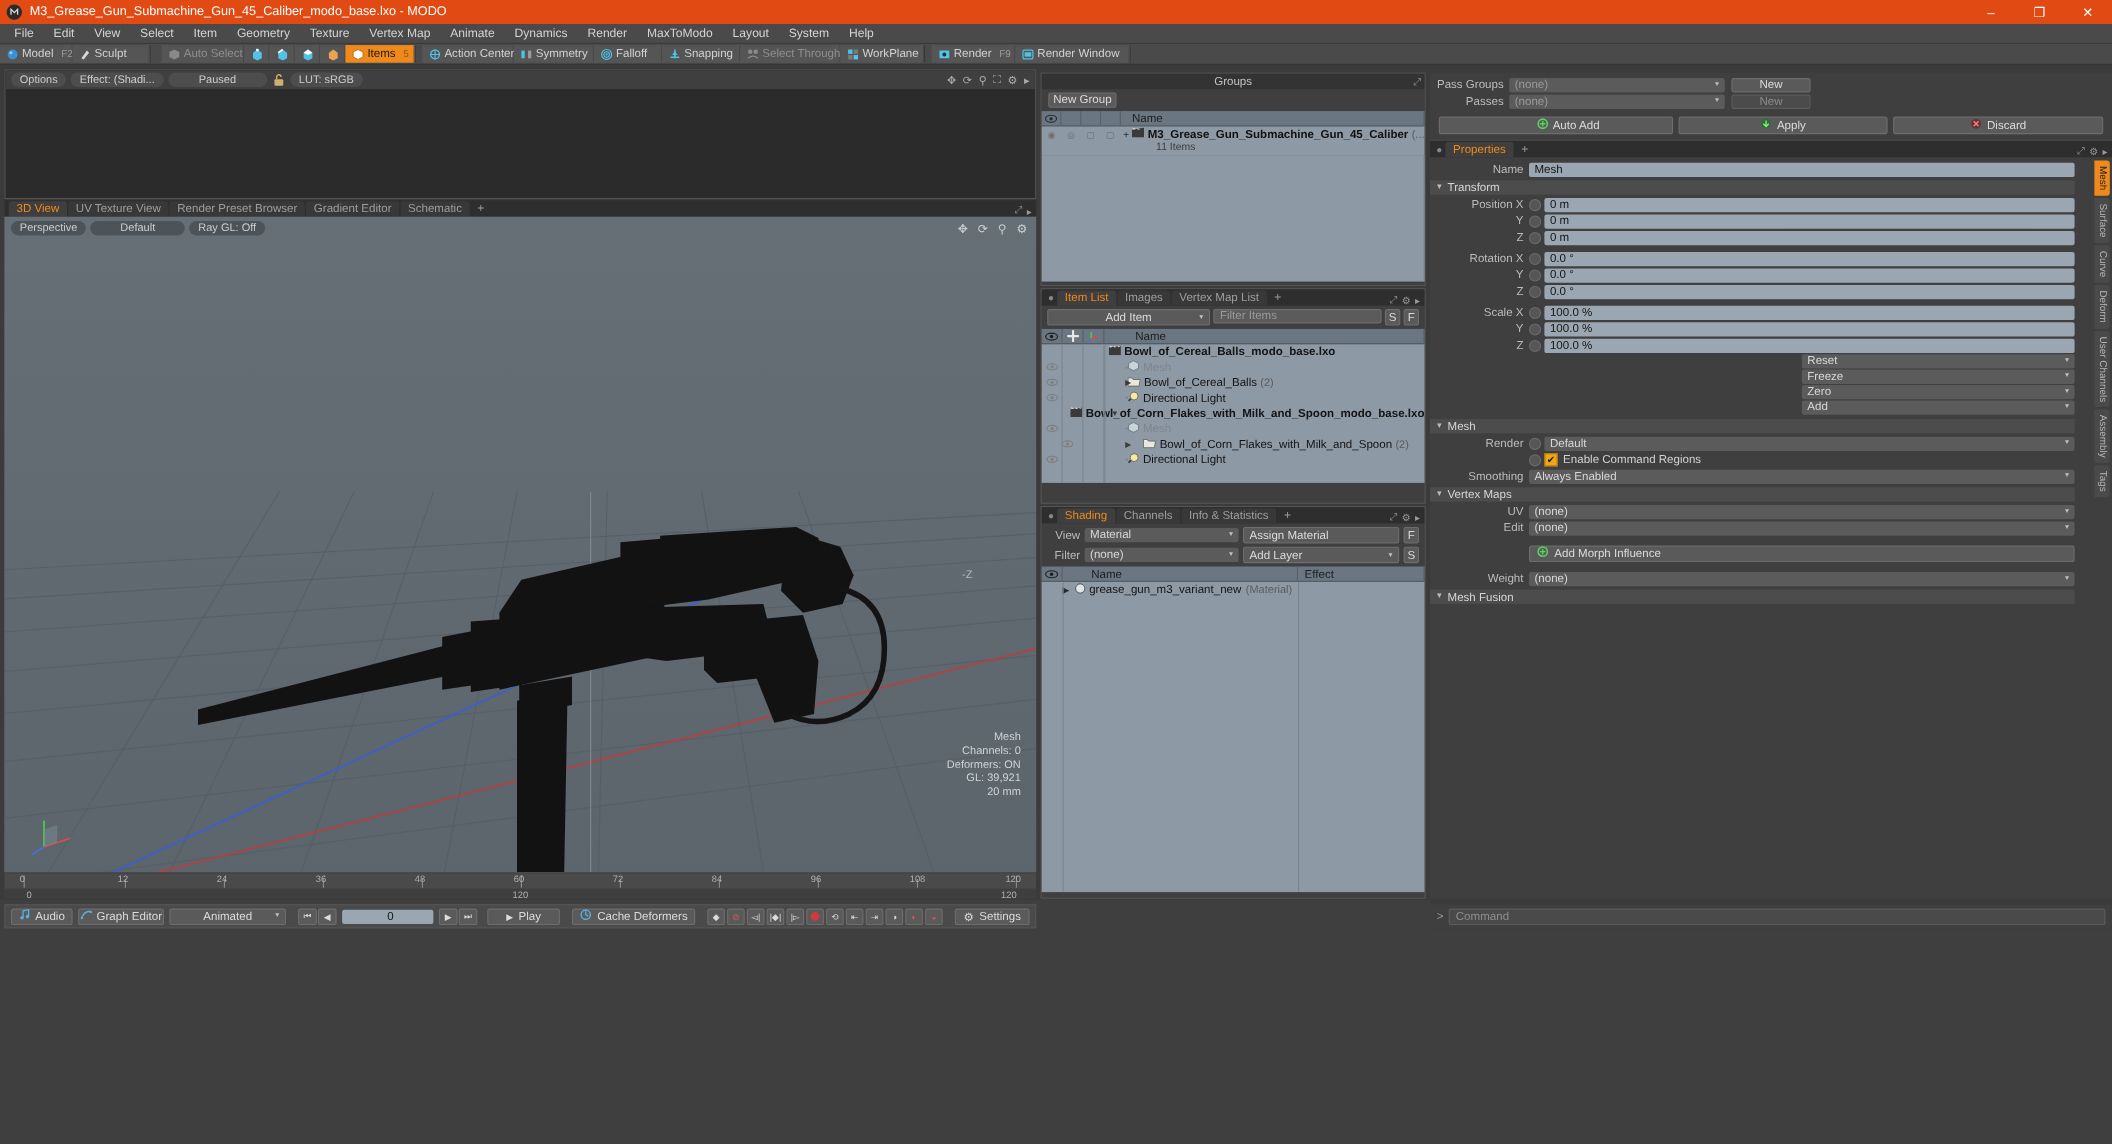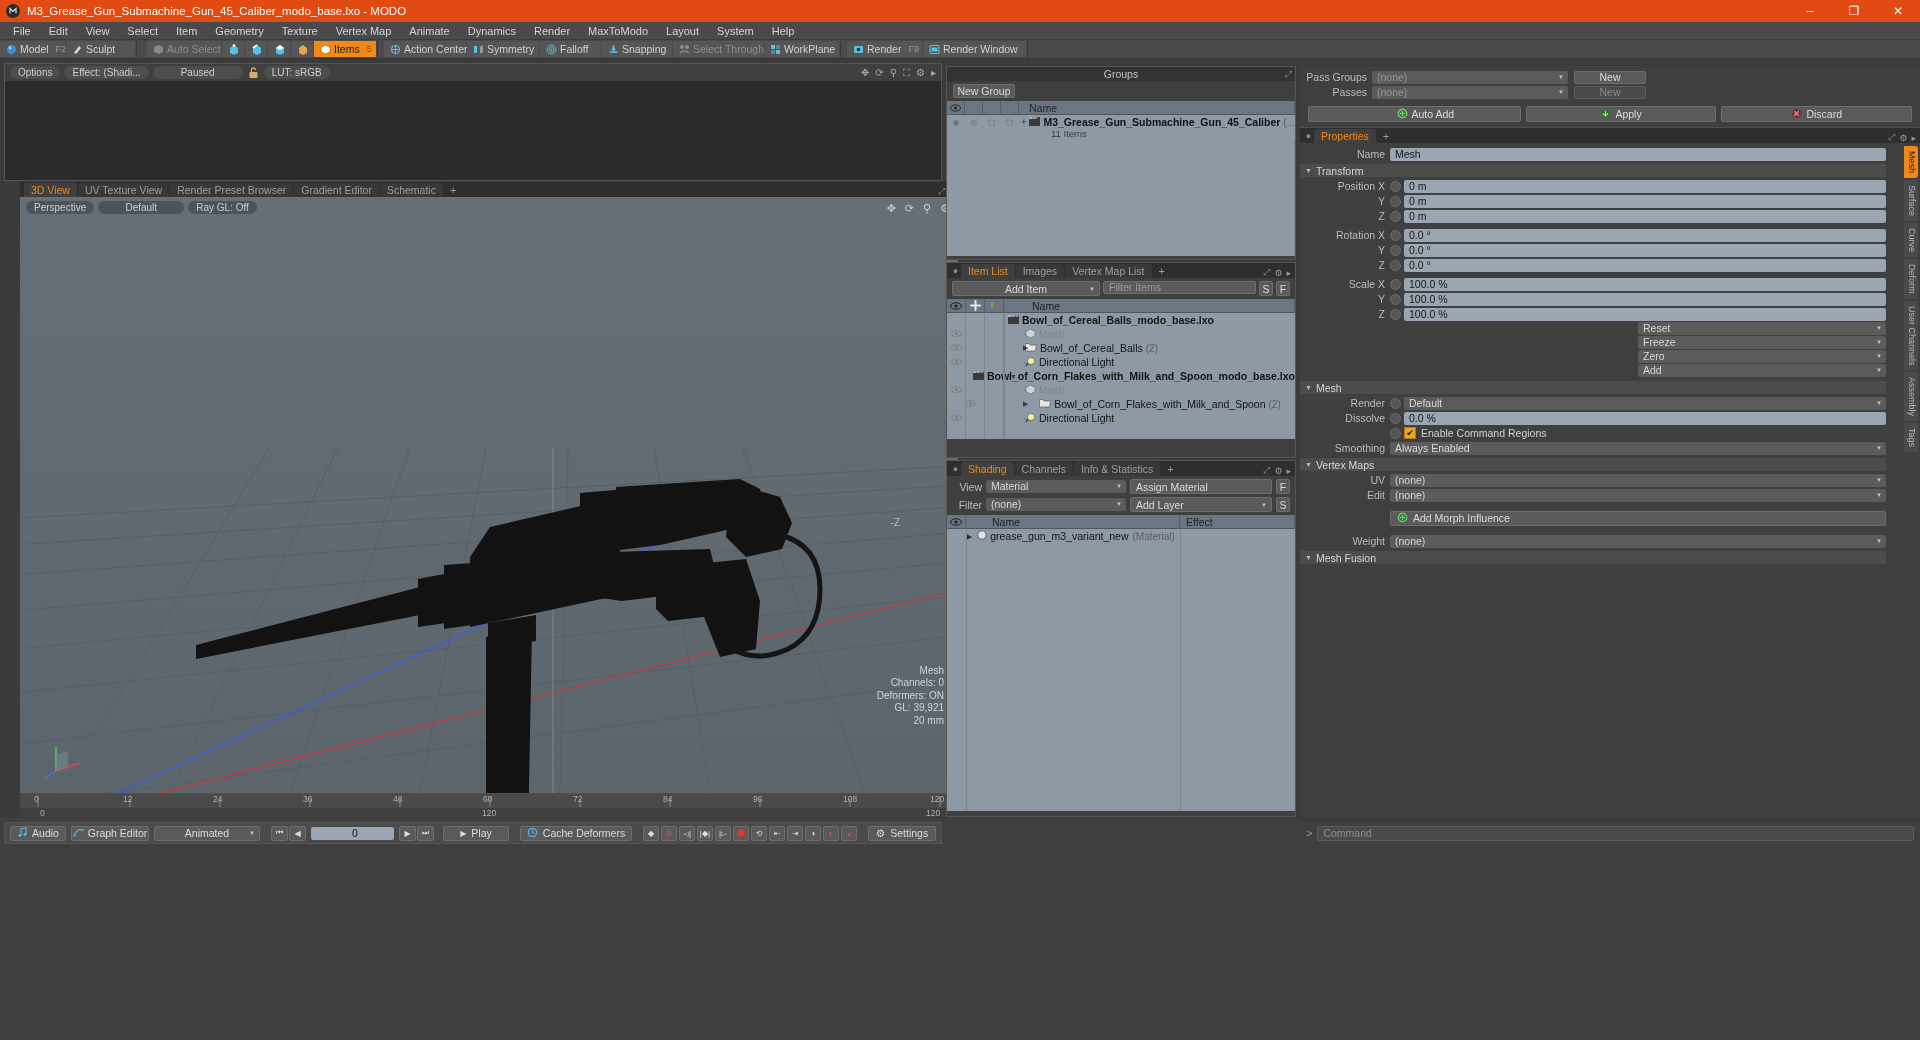--- a/index.html
+++ b/index.html
@@ -339,21 +339,21 @@
         <span>✥</span>
         <span>⟳</span>
         <span>⚲</span>
         <span>⛶</span>
         <span>⚙</span>
         <span>▸</span>
       </div>
     </div>
   </div>
 
-  <div class="panel" style="left:20px;top:182px;width:938px;height:635px;background:#3f3f3f;">
+  <div class="panel" style="left:4px;top:182px;width:938px;height:635px;background:#3f3f3f;">
     <div class="tabstrip">
       <div class="tab active">3D View</div>
       <div class="tab inactive">UV Texture View</div>
       <div class="tab inactive">Render Preset Browser</div>
       <div class="tab inactive">Gradient Editor</div>
       <div class="tab inactive">Schematic</div>
       <div class="plus">+</div>
       <div class="expand">
         <span>⤢</span>
         <span>▸</span>
@@ -937,27 +937,20 @@
       </div>
 
       <div class="prow">
         <span class="plabel" style="width:90px">Render</span>
         <span class="knob"></span>
         <div class="pdd">
             <span>Default</span>
           </div>
       </div>
       <div class="prow">
-        <span class="plabel" style="width:90px">Dissolve</span>
-        <span class="knob"></span>
-        <div class="pfield">
-            <span>0.0 %</span>
-          </div>
-      </div>
-      <div class="prow">
         <span class="plabel" style="width:90px"></span>
         <span class="knob"></span>
         <span style="width:12px;height:12px;background:#f0a51b;border:1px solid #b07a10;display:flex;align-items:center;justify-content:center;font-size:9px;color:#1c1c1c;margin-right:5px;flex:none;">✔</span>
         <span style="color:#d2d2d2;font-size:10.5px">Enable Command Regions</span>
       </div>
       <div class="prow">
         <span class="plabel" style="width:90px">Smoothing</span>
         <div class="pdd">
             <span>Always Enabled</span>
           </div>

